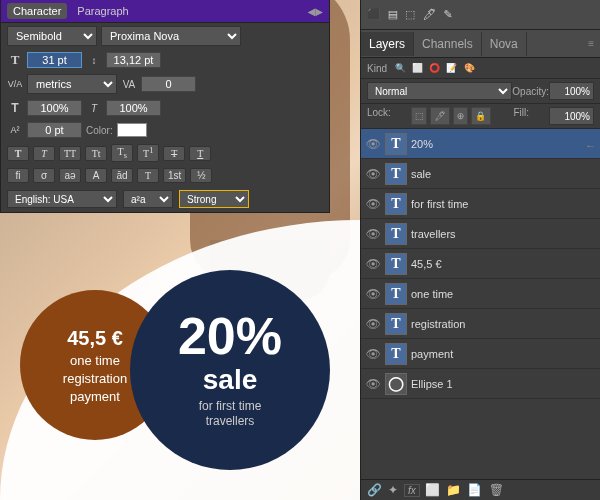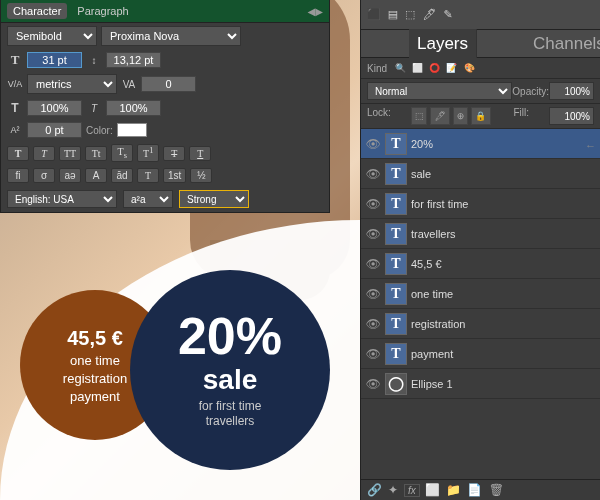--- a/index.html
+++ b/index.html
@@ -126,21 +126,21 @@
       position: absolute;
       top: 0;
       left: 0;
       width: 330px;
       background: #3c3c3c;
       border: 1px solid #222;
       border-top: none;
       z-index: 10;
     }
     .char-panel-header {
-      background: #14532d;
+      background: #4c1d95;
       display: flex;
       align-items: center;
       padding: 3px 6px;
       gap: 4px;
       border-bottom: 1px solid #222;
     }
     .char-tab {
       color: #ccc;
       font-size: 11px;
       padding: 2px 6px;
@@ -267,26 +267,25 @@
     }
 
     .layers-header {
       background: #4a4a4a;
       display: flex;
       align-items: center;
       border-bottom: 1px solid #222;
       height: 28px;
     }
     .layers-tab {
-      font-size: 17px;
+      font-size: 12px;
       padding: 5px 8px;
       cursor: pointer;
       color: #aaa;
       border-right: 1px solid #333;
-      margin-left: 48px;
     }
     .layers-tab.active {
       color: white;
       background: #3c3c3c;
     }
     .layers-expand {
       margin-left: auto;
       color: #888;
       font-size: 10px;
       padding: 0 6px;
@@ -586,21 +585,21 @@
     <span class="toolbar-icon">⬛</span>
     <span class="toolbar-icon">▤</span>
     <span class="toolbar-icon">⬚</span>
     <span class="toolbar-icon">🖊</span>
     <span class="toolbar-icon">✎</span>
   </div>
 
   <div class="layers-header">
     <div class="layers-tab active">Layers</div>
     <div class="layers-tab">Channels</div>
-    <div class="layers-tab">Color</div>
+    <div class="layers-tab">Nova</div>
     <div class="layers-expand">≡</div>
   </div>
 
   <div class="search-bar">
     <span class="kind-label">Kind</span>
     <div class="filter-icons">
       <span class="filter-icon">🔍</span>
       <span class="filter-icon">⬜</span>
       <span class="filter-icon">⭕</span>
       <span class="filter-icon">📝</span>

